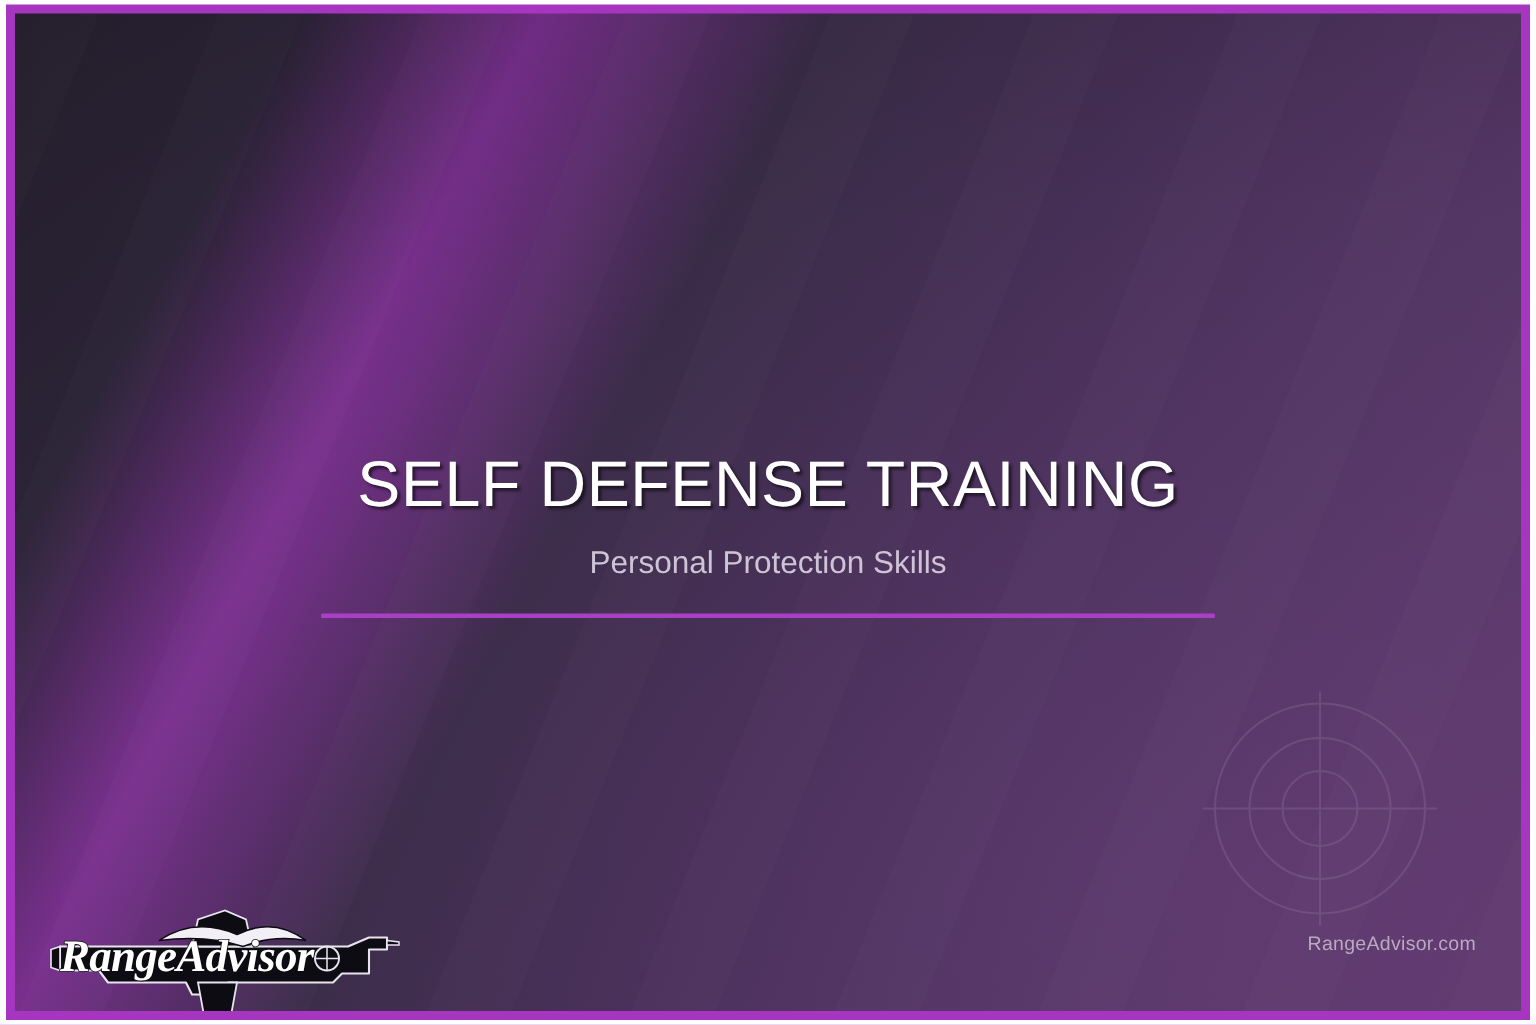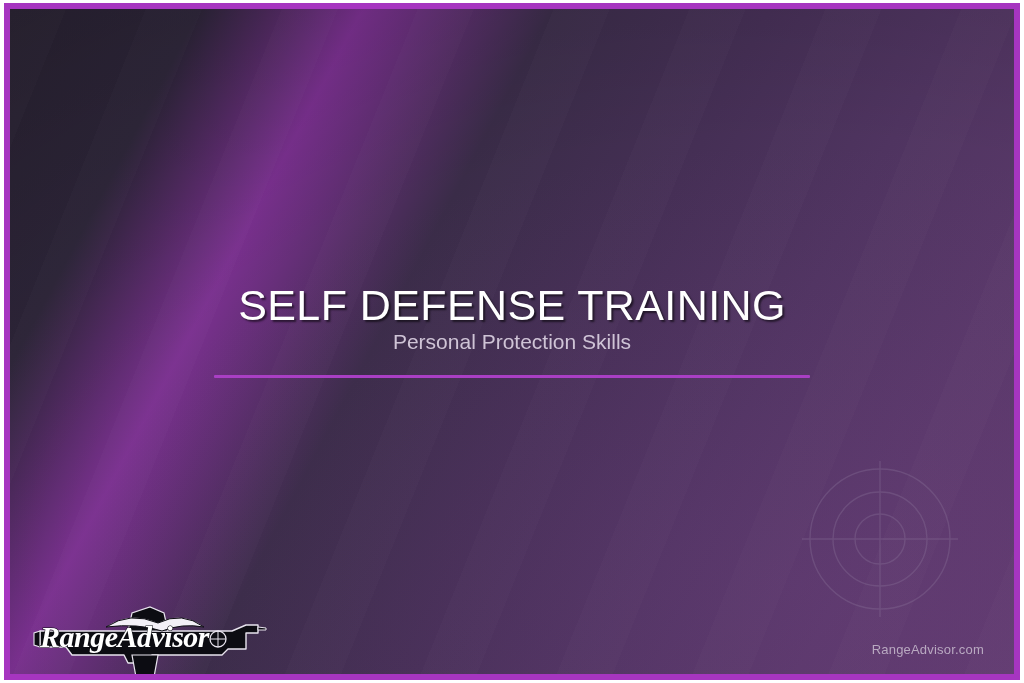--- a/index.html
+++ b/index.html
@@ -73,35 +73,35 @@
         rgba(130,70,150,0.18) 0%,
         rgba(0,0,0,0.00) 55%,
         rgba(0,0,0,0.18) 100%);
   }
 
   
   .title-block {
     position: absolute;
     left: 0;
     right: 0;
-    top: 272px;
+    top: 290px;
     text-align: center;
   }
   .slide-title {
     margin: 0;
     font-size: 43px;
     font-weight: normal;
     letter-spacing: 0.4px;
     color: #ffffff;
     line-height: 1.12;
     text-shadow: 2px 2px 2px rgba(0,0,0,0.55);
     white-space: nowrap;
   }
   .slide-subtitle {
-    margin: 0 0 0 0;
+    margin: 16px 0 0 0;
     font-size: 21px;
     font-weight: normal;
     color: #cfc4d6;
     line-height: 1.2;
     white-space: nowrap;
   }
   .title-rule {
     width: 596px;
     height: 3px;
     margin: 21px auto 0 auto;
@@ -127,21 +127,21 @@
     top: 588px;
     width: 236px;
     height: 82px;
   }
   .brand-logo svg { display: block; }
 
   
   .site-watermark {
     position: absolute;
     right: 30px;
-    bottom: 17px;
+    bottom: 38px;
     font-size: 13px;
     color: #b9a9c1;
     letter-spacing: 0.2px;
     white-space: nowrap;
   }
 </style>
 </head>
 <body>
 
 <div class="slide-canvas">

